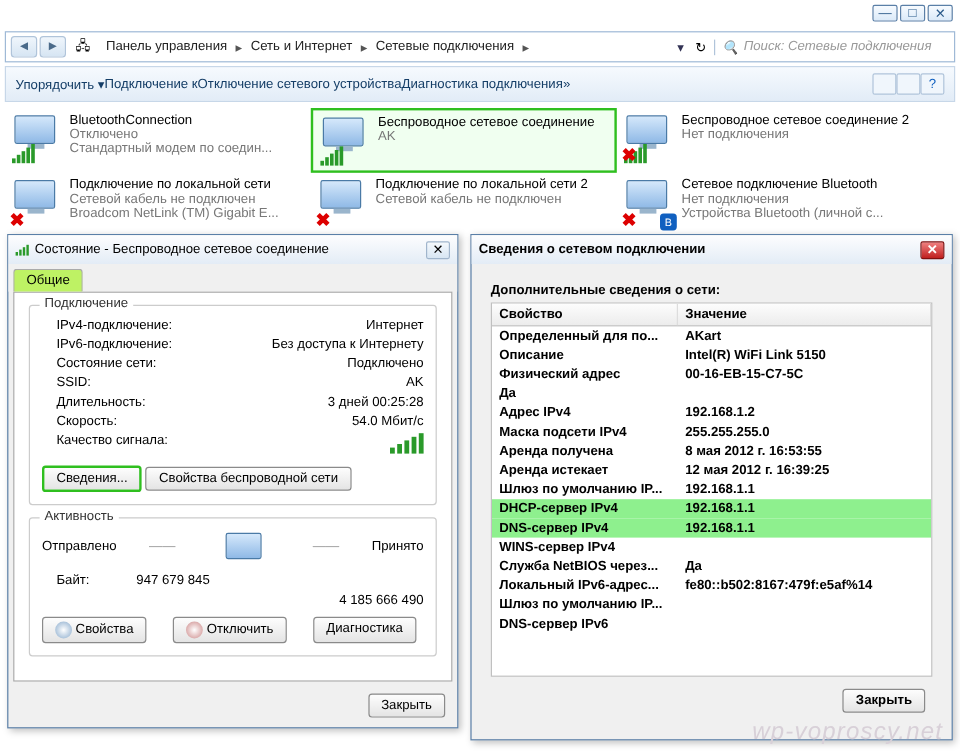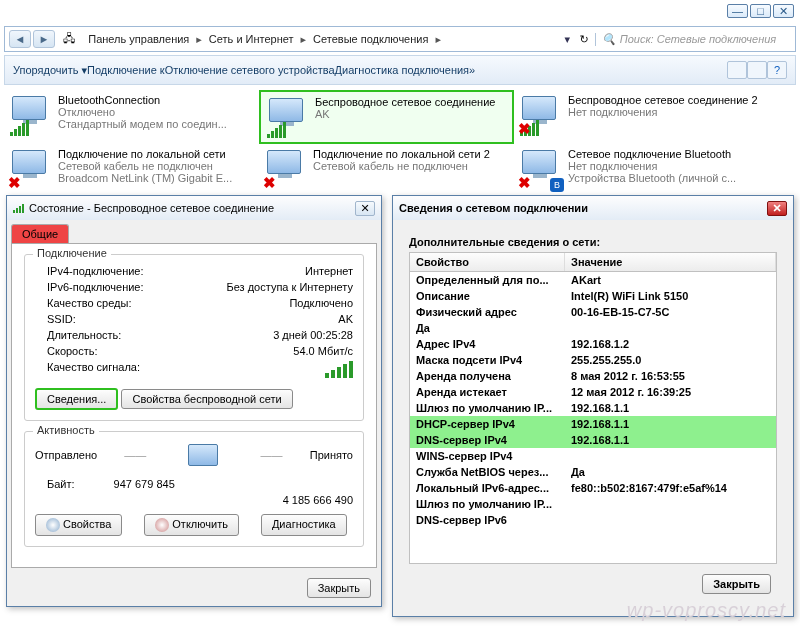--- a/index.html
+++ b/index.html
@@ -48,21 +48,21 @@
 .dialog { position:absolute; border:1px solid #5a7fa7; background:#f0f0f0; box-shadow:2px 2px 6px rgba(0,0,0,0.25);}
 .dialog .titlebar { height:24px; background:linear-gradient(#fdfdfe,#e3ecf6); display:flex; align-items:center; padding:0 6px; color:#000;}
 .dialog .titlebar .ticon { margin-right:5px; display:flex; gap:1px; align-items:flex-end;}
 .dialog .titlebar .ticon span { width:2px; background:#2a9a2a;}
 .dialog .titlebar .ticon span:nth-child(1){height:3px;}
 .dialog .titlebar .ticon span:nth-child(2){height:5px;}
 .dialog .titlebar .ticon span:nth-child(3){height:7px;}
 .dialog .titlebar .ticon span:nth-child(4){height:9px;}
 .dialog .titlebar .closebtn { margin-left:auto; width:20px; height:15px; border:1px solid #a0b5cc; background:linear-gradient(#f5f9fd,#d8e6f3); border-radius:2px; display:flex; align-items:center; justify-content:center;}
 .dialog .tabhdr { display:flex; padding:4px 4px 0 4px; background:#f0f0f0;}
-.dialog .tab { border:1px solid #aaa; border-bottom:none; padding:3px 10px; background:#ef4444; border-radius:3px 3px 0 0;}
+.dialog .tab { border:1px solid #aaa; border-bottom:none; padding:3px 10px; background:#bef264; border-radius:3px 3px 0 0;}
 .dialog .body { margin:0 4px 4px 4px; border:1px solid #aaa; background:#fff; padding:10px 12px;}
 
 #dlg-status { top:195px; left:6px; width:376px; }
 #dlg-status .group { border:1px solid #ccc; border-radius:3px; padding:8px 10px; margin-bottom:10px; position:relative;}
 #dlg-status .group .glabel { position:absolute; top:-8px; left:8px; background:#fff; padding:0 4px; color:#333;}
 #dlg-status .row { display:flex; justify-content:space-between; padding:2px 0;}
 #dlg-status .row .k { padding-left:12px; }
 #dlg-status .sigbars { display:flex; gap:2px; align-items:flex-end; }
 #dlg-status .sigbars span { width:4px; background:#2a9a2a;}
 #dlg-status .sigbars span:nth-child(1){height:5px;}
@@ -254,21 +254,21 @@
       <div class="glabel">Подключение</div>
       <div class="row">
           <span class="k">IPv4-подключение:</span>
           <span>Интернет</span>
         </div>
       <div class="row">
           <span class="k">IPv6-подключение:</span>
           <span>Без доступа к Интернету</span>
         </div>
       <div class="row">
-          <span class="k">Качество среды:</span>
+          <span class="k">Состояние сети:</span>
           <span>Подключено</span>
         </div>
       <div class="row">
           <span class="k">SSID:</span>
           <span>AK</span>
         </div>
       <div class="row">
           <span class="k">Длительность:</span>
           <span>3 дней 00:25:28</span>
         </div>

